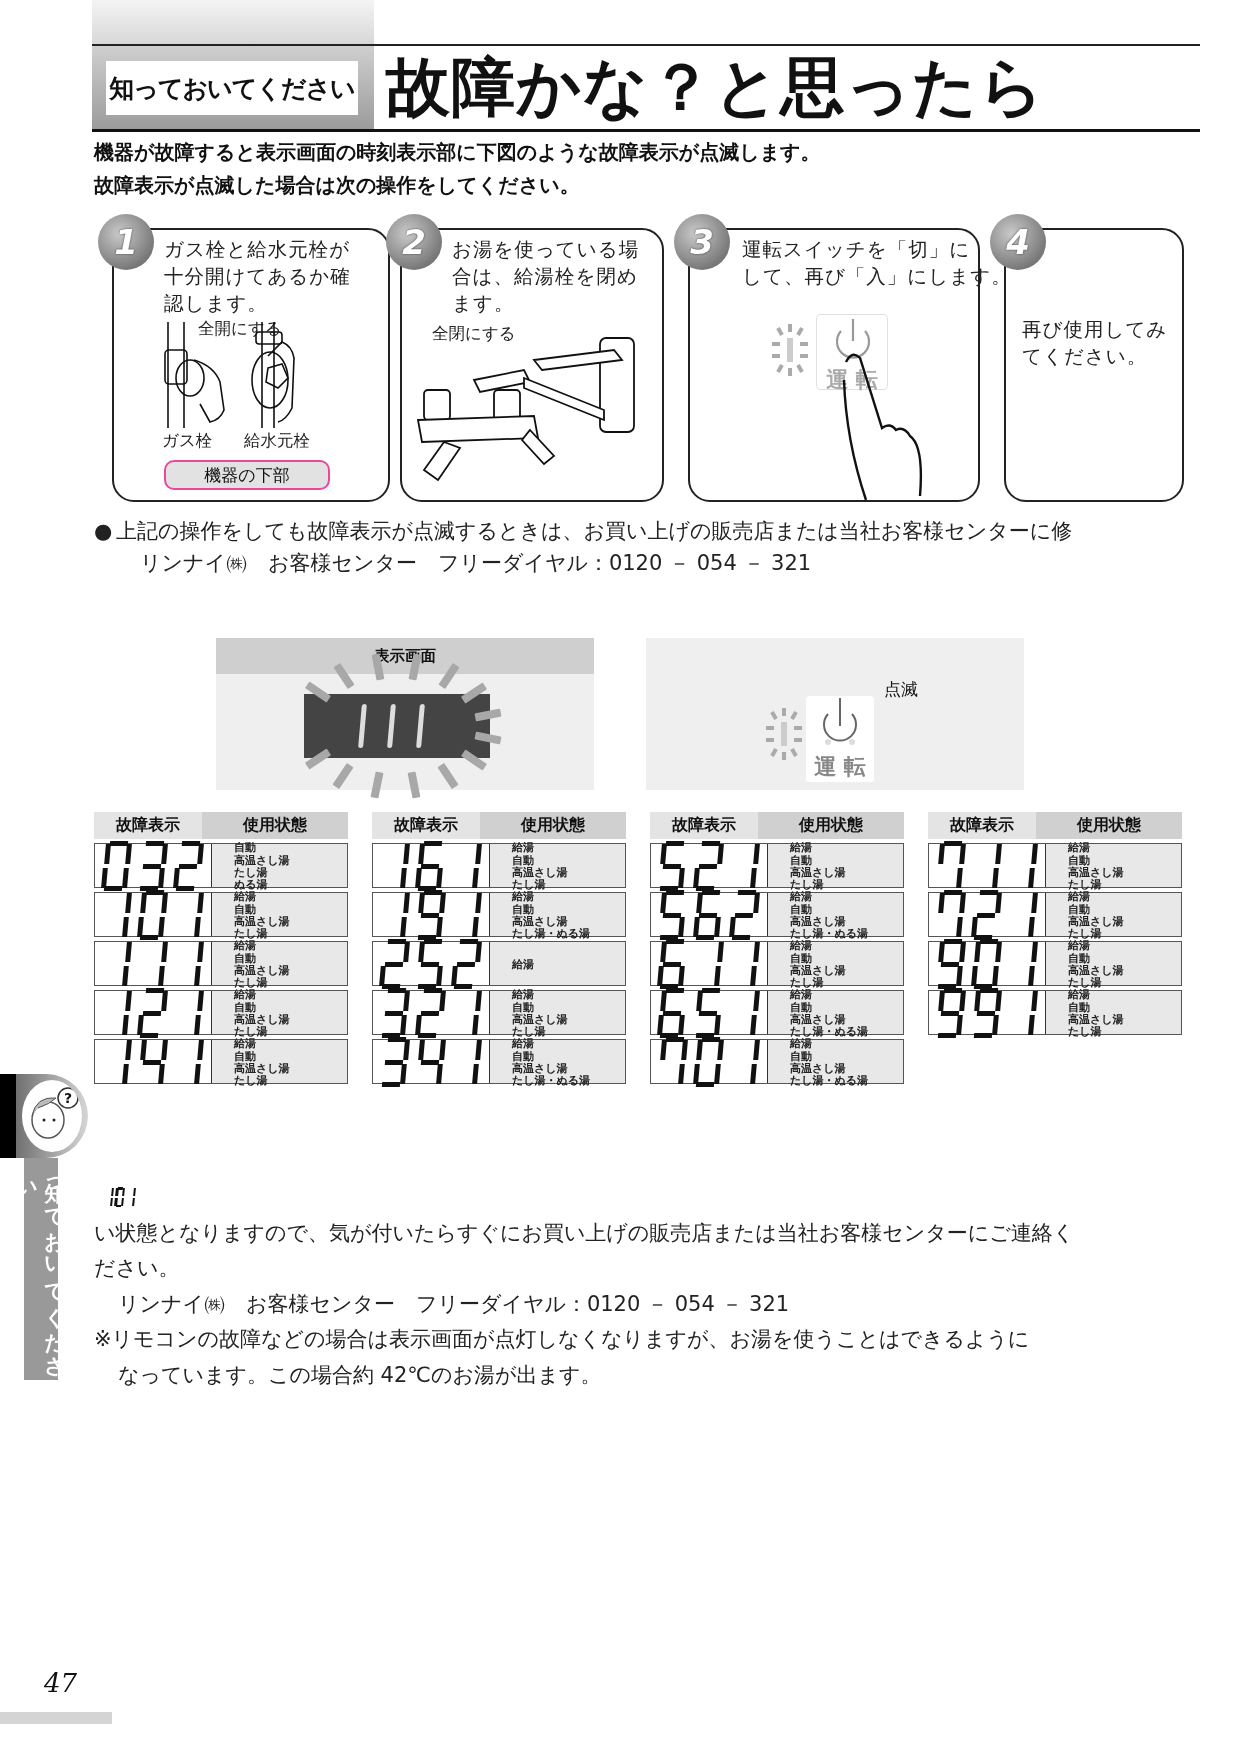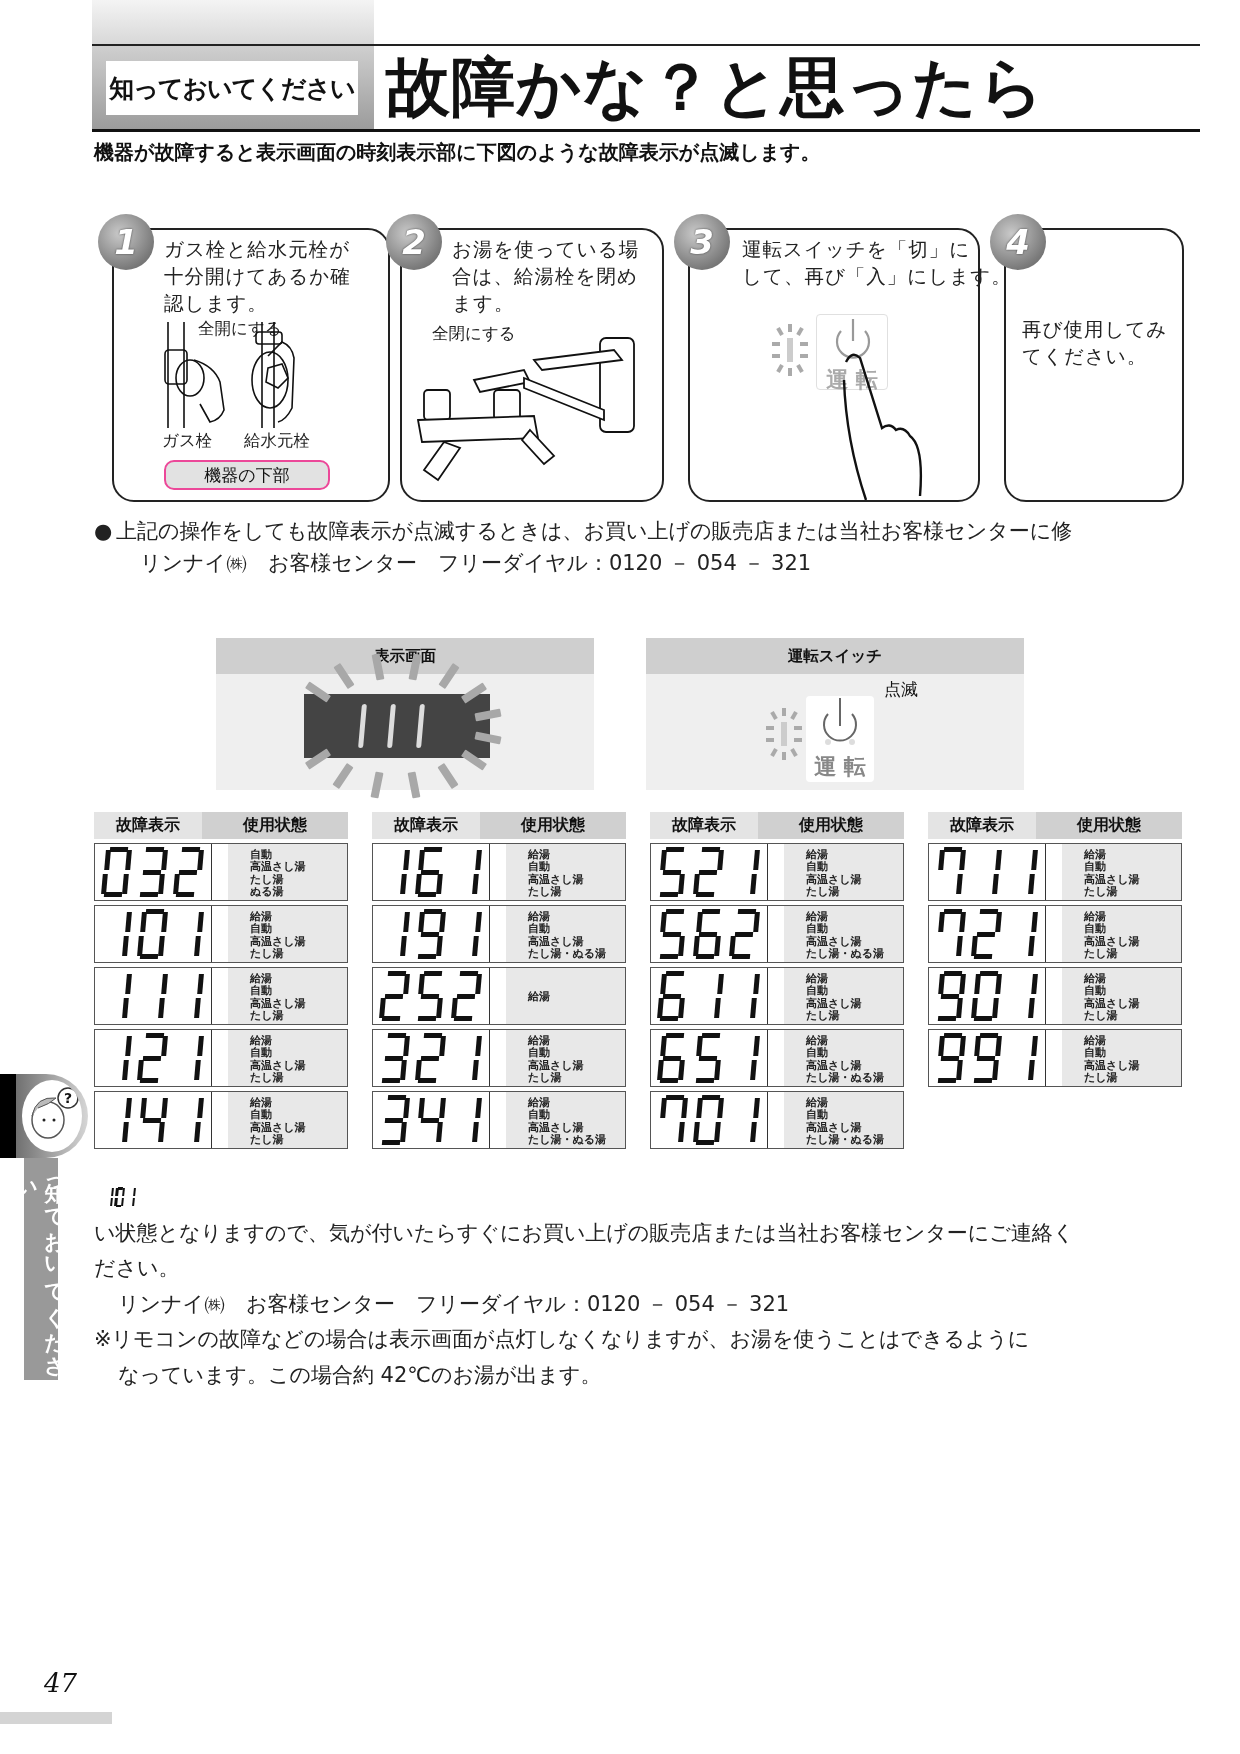--- a/index.html
+++ b/index.html
@@ -46,21 +46,21 @@
   .lcd { position: absolute; left: 88px; top: 56px; width: 186px; height: 64px; background: #444; }
   .ray { position: absolute; background: #a8a8a8; width: 8px; height: 26px; border-radius: 1px; transform-origin: center; }
   .switch-box { position: absolute; background: #fff; border-radius: 4px; }
 
   
   .code-table { position: absolute; top: 812px; width: 254px; }
   .code-head { display: flex; height: 27px; }
   .code-head div { display: flex; align-items: center; justify-content: center; font-size: 16px; font-weight: bold; }
   .code-head .h1 { width: 117px; background: #e4e4e4; }
   .code-head .h2 { width: 158px; background: #d0d0d0; }
-  .code-row { display: flex; height: 58px; margin-top: 4px; border: 1.5px solid #555; gap: 16px; }
+  .code-row { display: flex; height: 45px; margin-top: 4px; border: 1.5px solid #555; }
   .code-row .digits { width: 117px; background: #fff; border-right: 1.5px solid #333; display: flex;
     align-items: center; justify-content: center; gap: 8px; }
   .code-row .usage { flex: 1; background: #e8e8e8; padding: 3px 0 0 22px; font-size: 11px; font-weight: bold;
     line-height: 12.3px; color: #222; display: flex; flex-direction: column; justify-content: center; }
   .code-row .usage span { display: block; }
 
   
   .seg7 { position: relative; width: 28px; height: 50px; transform: skewX(-5deg); }
   .seg7 i { position: absolute; background: #111; display: none; }
   .seg7 i.on { display: block; }
@@ -103,20 +103,21 @@
 
 <div class="top-tab"></div>
 <div class="rule-top"></div>
 <div class="header-band"></div>
 <div class="header-chip">知っておいてください</div>
 <h1 class="page-title">故障かな？と思ったら</h1>
 <div class="rule-bottom"></div>
 
 <div class="intro">
   <div>機器が故障すると表示画面の時刻表示部に下図のような故障表示が点滅します。</div>
+  <div>故障表示が点滅した場合は次の操作をしてください。</div>
 </div>
 
 <div class="step" style="left:112px; width:278px;"></div>
 <div class="step-badge" style="left:98px;">1</div>
 <div class="step-text" style="left:164px; top:236px;">
   <div>ガス栓と給水元栓が</div>
   <div>十分開けてあるか確</div>
   <div>認します。</div>
 </div>
 <div class="small-label" style="left:198px; top:318px;">全開にする</div>
@@ -224,21 +225,20 @@
       <div class="ray" style="left: 124.062px; top: 24.9905px; transform: rotate(326.459deg);"></div>
       <div class="ray" style="left: 157.998px; top: 16.1105px; transform: rotate(348.959deg);"></div>
       <div class="ray" style="left: 194.675px; top: 16.196px; transform: rotate(371.459deg);"></div>
       <div class="ray" style="left: 228.509px; top: 25.2338px; transform: rotate(393.959deg);"></div>
       <div class="ray" style="left: 254.348px; top: 41.8481px; transform: rotate(416.459deg);"></div>
       <div class="ray" style="left: 268.26px; top: 63.5095px; transform: rotate(438.959deg);"></div>
     </div>
 </div>
 
 <div class="panel" style="left:646px;">
-  <div class="panel-head">運転スイッチ</div>
   <div style="position:absolute; left:238px; top:40px; font-size:17px;">点滅</div>
   <svg style="position:absolute; left:118px; top:68px;" width="40" height="56">
     <rect x="17" y="16" width="6" height="24" fill="#ccc"></rect>
     <g stroke="#aaa" stroke-width="4">
       <line x1="20" y1="2" x2="20" y2="10"></line>
         <line x1="8" y1="6" x2="12" y2="13"></line>
         <line x1="32" y1="6" x2="28" y2="13"></line>
       <line x1="2" y1="22" x2="10" y2="22"></line>
         <line x1="30" y1="22" x2="38" y2="22"></line>
       <line x1="2" y1="34" x2="10" y2="34"></line>

